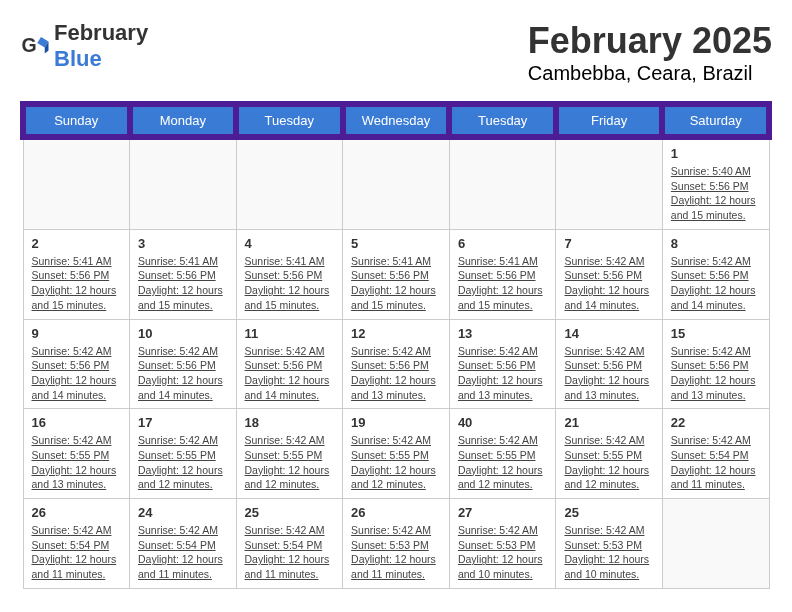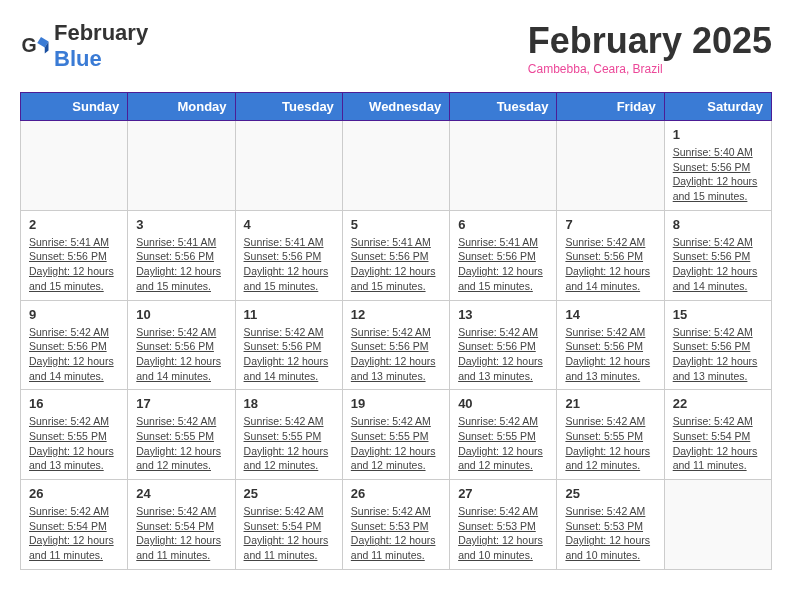--- a/index.html
+++ b/index.html
@@ -31,36 +31,36 @@
     }
     .title-area {
       text-align: left;
     }
     .month-year {
       font-size: 36px;
       font-weight: bold;
       color: #333;
     }
     .location {
-      font-size: 12px;
-      color: #ec4899;
+      font-size: 20px;
+      color: #000000;
     }
     .calendar {
       width: 100%;
       border-collapse: collapse;
       border: 1px solid #ccc;
     }
     .calendar th {
       background-color: #3a7bd5;
       color: white;
       padding: 6px 8px;
-      text-align: right;
+      text-align: center;
       font-size: 13px;
-      font-weight: bold;
-      border: 1px solid #4c1d95;
+      font-weight: normal;
+      border: 6px solid #4c1d95;
     }
     .calendar td {
       vertical-align: top;
       border: 1px solid #ccc;
       padding: 6px 8px;
       width: 107px;
       min-height: 80px;
       background: #fff;
       font-size: 11px;
       color: #333;

